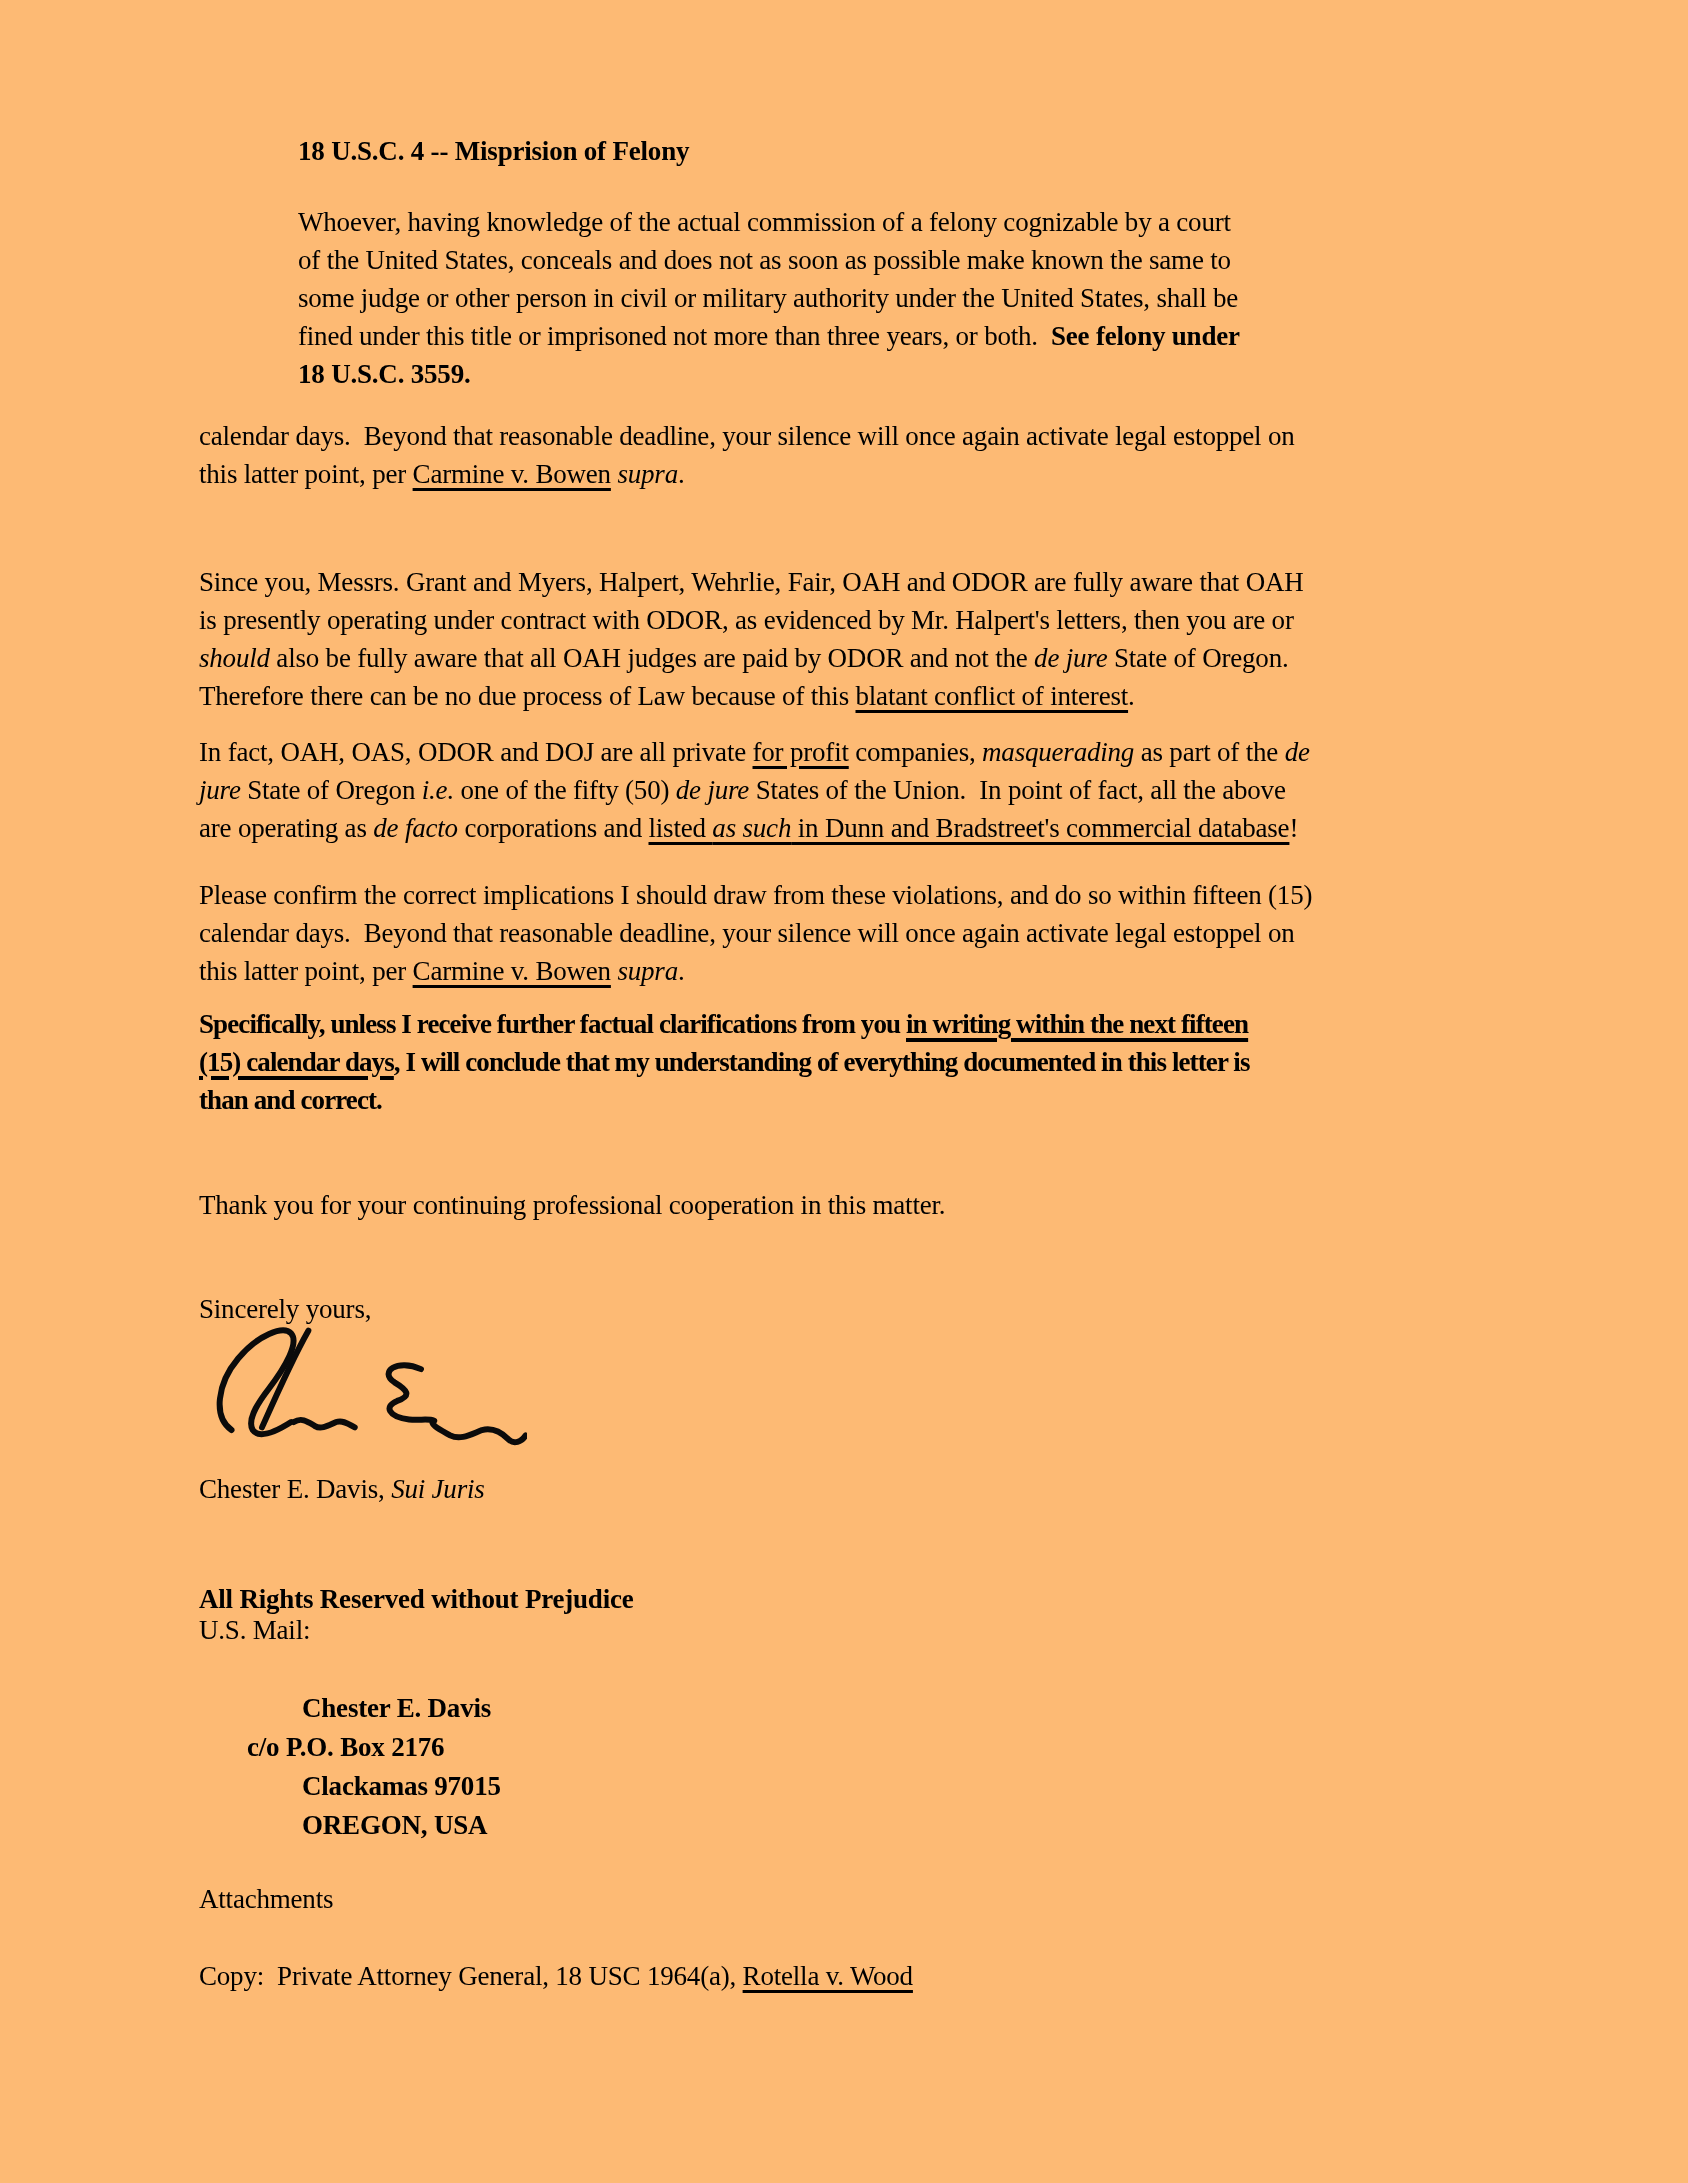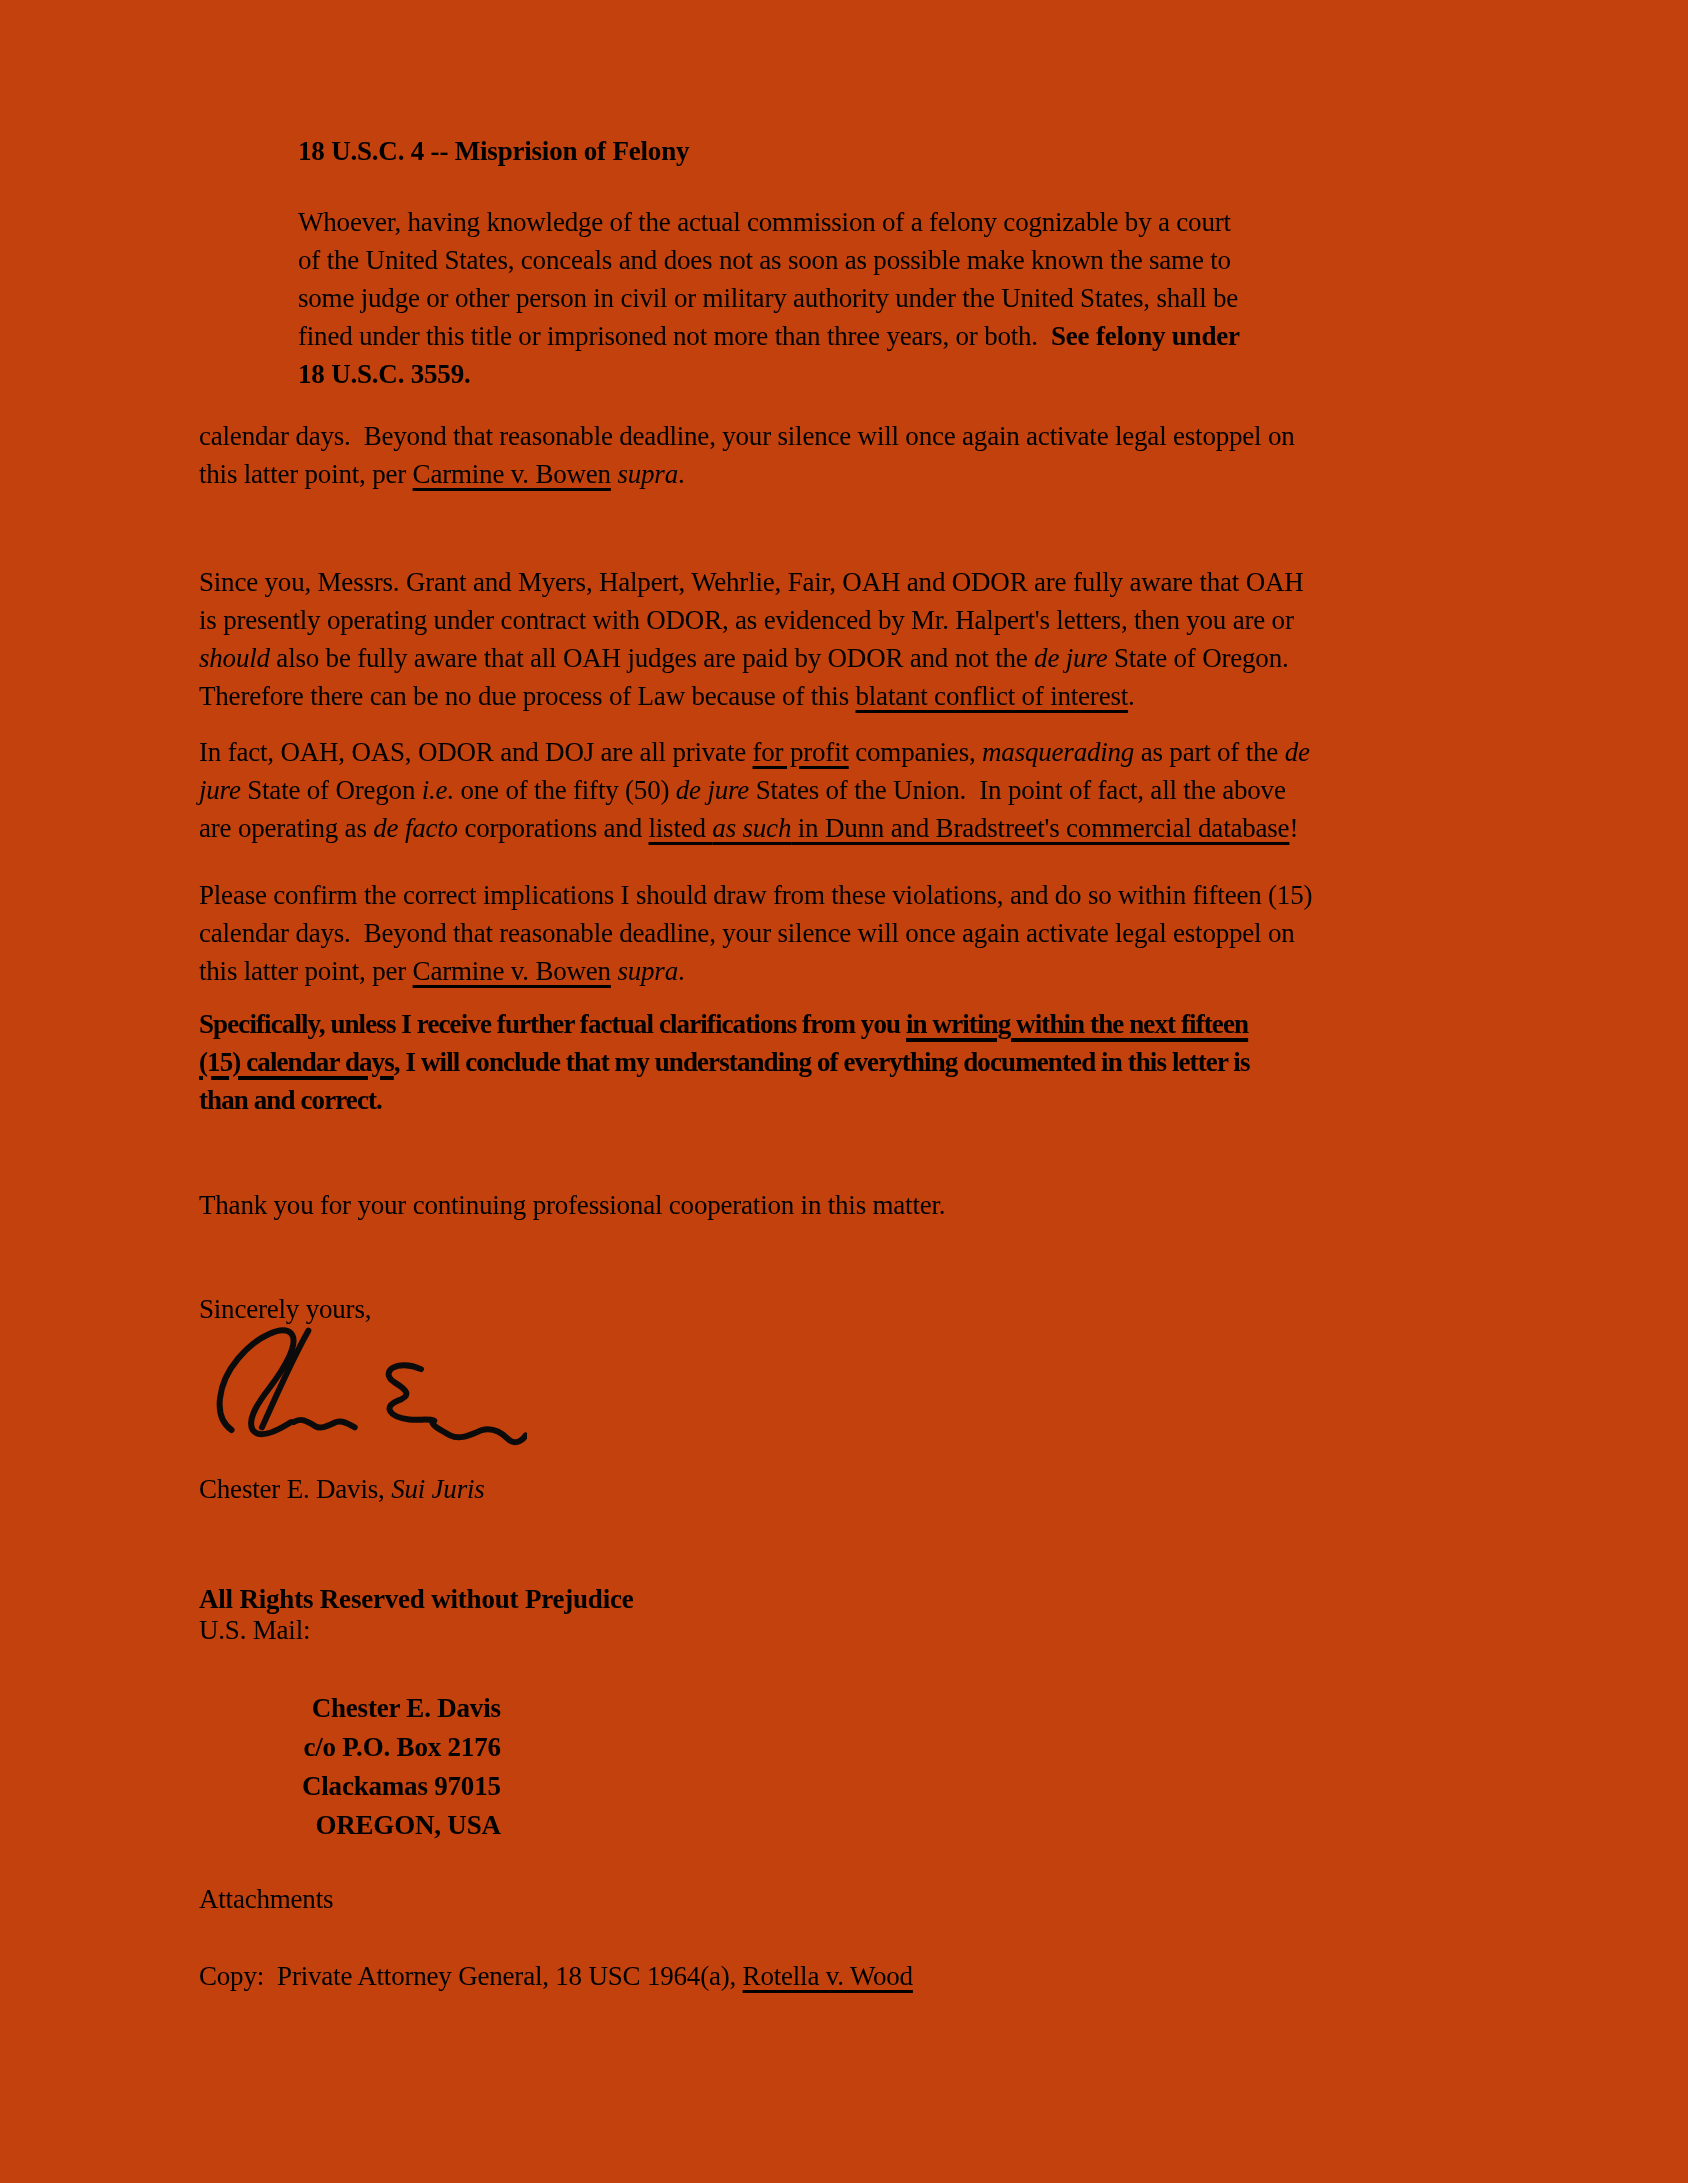--- a/index.html
+++ b/index.html
@@ -1,23 +1,23 @@
 <!DOCTYPE html>
 <html style="font-size:10.6px"><head>
 <meta charset="utf-8">
 <style>
   html,body { margin:0; padding:0; background:#ffffff; }
   .page {
-    position:relative; width:1688px; height:2183px; background:#c2410c;
+    position:relative; width:1688px; height:2183px; background:#fdba74;
     font-family:"Liberation Serif","DejaVu Serif",serif; color:#000000; overflow:hidden;
   }
   .block { position:absolute; }
   .line { white-space:pre; font-size:27px; line-height:38px; letter-spacing:-0.2px; }
   .tight .line { letter-spacing:-0.9px; }
-  .addr .line { line-height:39px;text-align:right; }
+  .addr .line { line-height:39px; }
   .b { font-weight:700; }
   .i { font-style:italic; }
   .u { text-decoration:underline; text-decoration-thickness:2.6px; text-underline-offset:4.6px; }
   span.b.u { text-decoration-thickness:4px; }
   .signature { position:absolute; left:209px; top:1324px; width:318px; height:122px; }
   .signature path { fill:none; stroke:#0b0b0b; stroke-width:9; stroke-linecap:round; stroke-linejoin:round; }
 </style>
 </head>
 <body>
 

